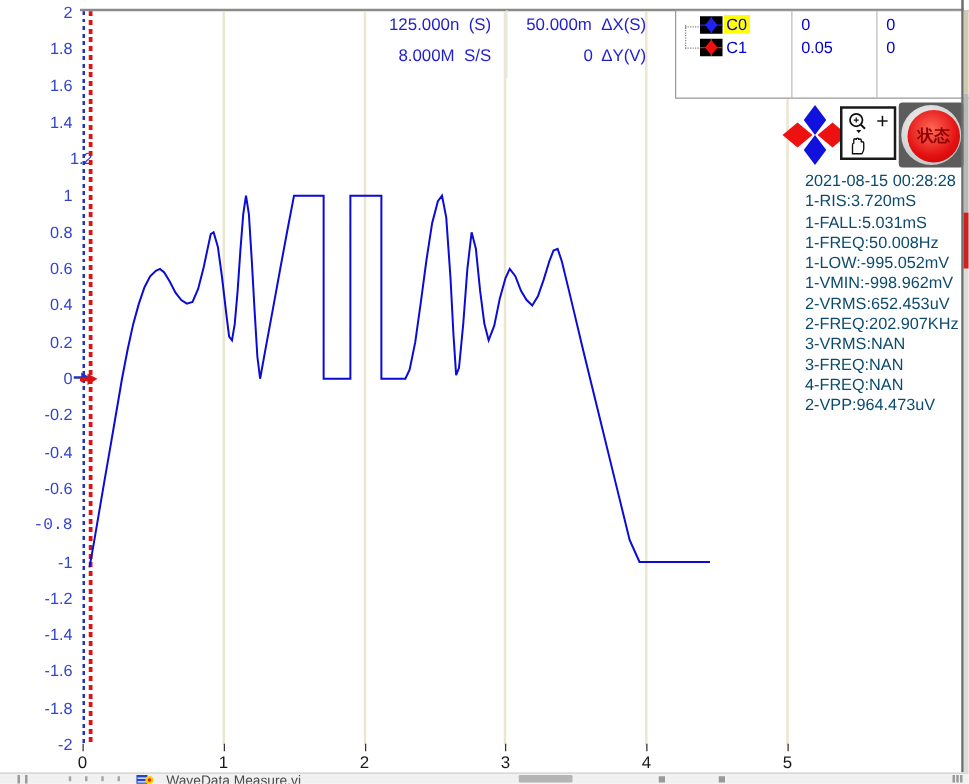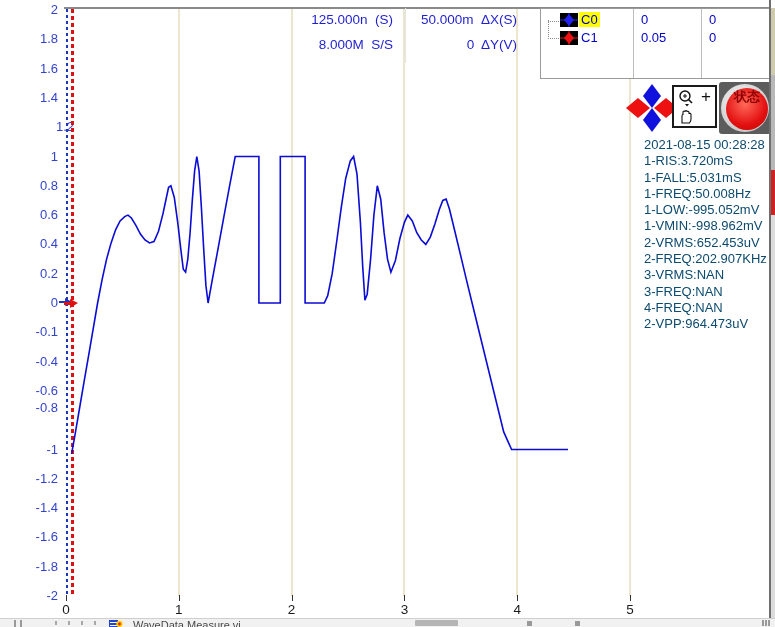--- a/index.html
+++ b/index.html
@@ -26,21 +26,21 @@
   .cname{position:absolute;font-size:13px;color:#0000cc;line-height:15px;padding:0 2px;}
   .cval{position:absolute;font-size:13px;color:#0000cc;line-height:15px;}
   .sel{background:#ffff00;}
   
   .zoom-panel{left:672px;top:85px;width:45px;height:43px;background:#fff;border:2px solid #1a1a1a;box-sizing:border-box;}
   .status-btn{left:719px;top:82px;width:52px;height:52px;background:#5c5c5c;border-radius:3px;}
   .status-ring{position:absolute;left:2px;top:2px;width:48px;height:48px;border-radius:50%;
      background:radial-gradient(circle at 40% 35%, #f4f4f4, #b9b9b9);}
   .status-red{position:absolute;left:5px;top:4px;width:42px;height:42px;border-radius:50%;
      background:radial-gradient(circle at 45% 38%, #ff6a5a, #e31111 60%, #c00000);
-     display:flex;align-items:flex-start;justify-content:center;}
+     display:flex;align-items:center;justify-content:center;}
   .status-label{color:#8e0000;font-size:13px;font-weight:bold;}
   
   .meas{position:absolute;left:644px;width:152px;font-size:13px;color:#0c4a6e;line-height:16.3px;white-space:nowrap;}
   
   .right-line{left:769px;top:0;width:2px;height:618px;background:#6e6e6e;}
   
   .taskbar{left:0;top:618px;width:775px;height:9px;background:#f1f1f1;border-top:1px solid #cfcfcf;overflow:hidden;}
   .tb-title{position:absolute;left:133px;top:0;font-size:11px;color:#4a4a4a;white-space:nowrap;}
   .tb-bar{position:absolute;top:1px;width:2px;height:7px;background:#9a9a9a;}
   .tb-dot{position:absolute;top:2px;width:2px;height:4px;background:#a8a8a8;}
@@ -64,24 +64,24 @@
     <div class="ylab" style="top: 31.3px;">1.8</div>
     <div class="ylab" style="top: 60.6px;">1.6</div>
     <div class="ylab" style="top: 89.9px;">1.4</div>
     <div class="ylab" style="top: 119.2px; padding-left: 16px;">1.2</div>
     <div class="ylab" style="top: 148.5px;">1</div>
     <div class="ylab" style="top: 177.8px;">0.8</div>
     <div class="ylab" style="top: 207.1px;">0.6</div>
     <div class="ylab" style="top: 236.4px;">0.4</div>
     <div class="ylab" style="top: 265.7px;">0.2</div>
     <div class="ylab" style="top: 295px;">0</div>
-    <div class="ylab" style="top: 324.3px;">-0.1</div>
+    <div class="ylab" style="top: 324.3px;">-0.2</div>
     <div class="ylab" style="top: 353.6px;">-0.4</div>
     <div class="ylab" style="top: 382.9px;">-0.6</div>
-    <div class="ylab" style="top: 400px;">-0.8</div>
+    <div class="ylab" style="top: 412px; font-family: Liberation Mono, monospace;">-0.8</div>
     <div class="ylab" style="top: 441.5px;">-1</div>
     <div class="ylab" style="top: 470.8px;">-1.2</div>
     <div class="ylab" style="top: 500.1px;">-1.4</div>
     <div class="ylab" style="top: 529.4px;">-1.6</div>
     <div class="ylab" style="top: 558.7px;">-1.8</div>
     <div class="ylab" style="top: 588px;">-2</div>
   </div>
 <div id="x-axis">
     <div class="xtick" style="left: 66px;"></div>
     <div class="xlab" style="left: 53px;">0</div>

